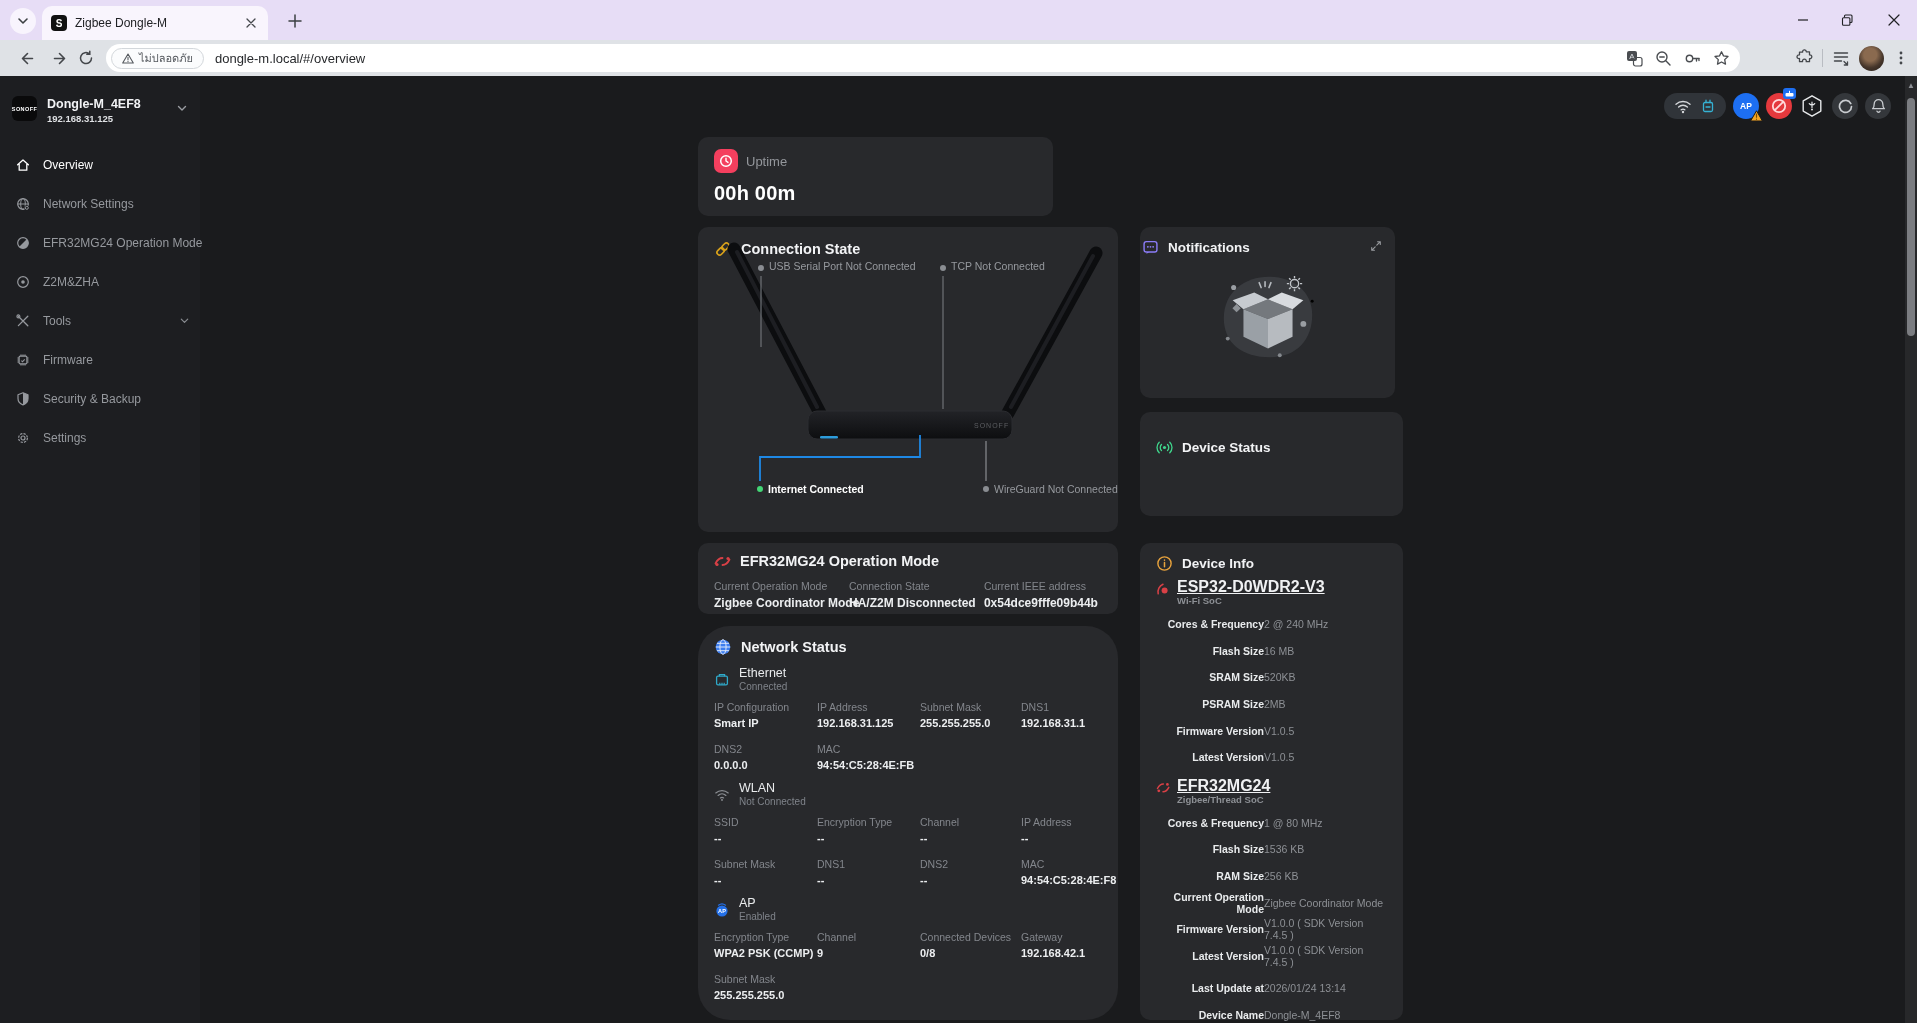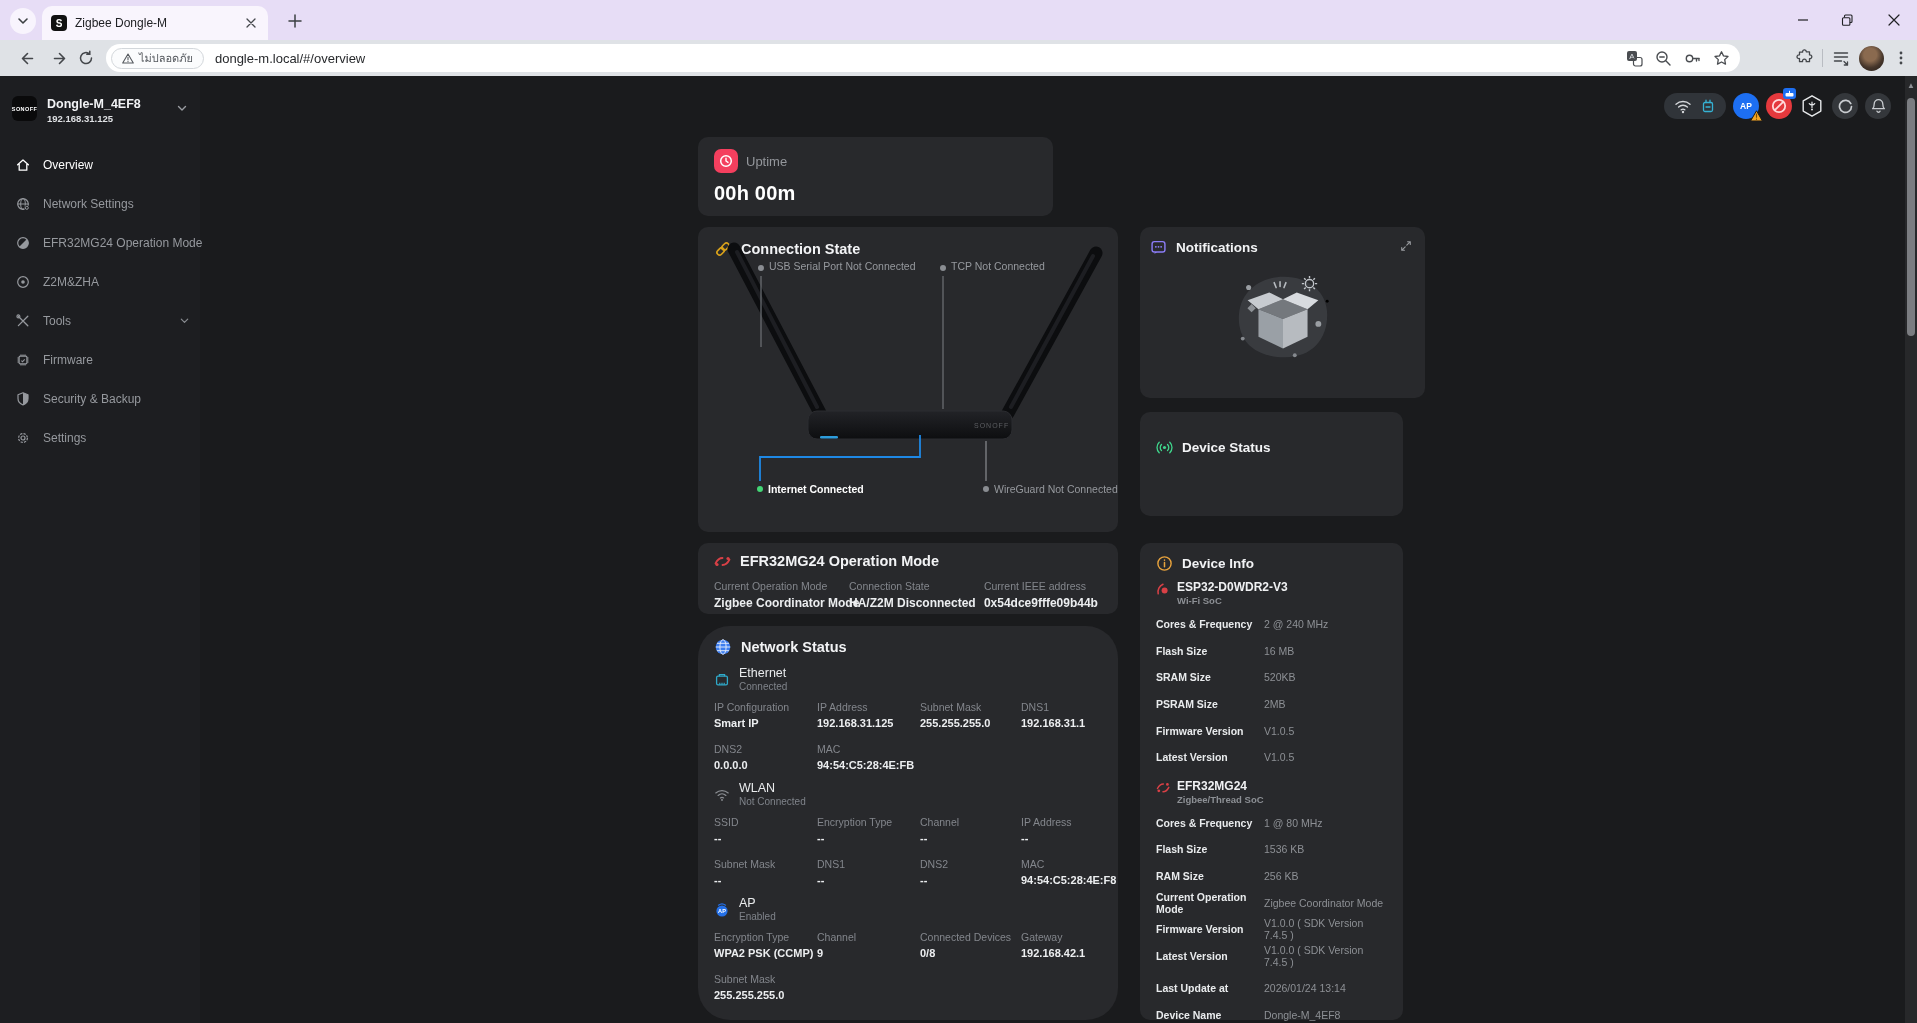--- a/index.html
+++ b/index.html
@@ -50,21 +50,21 @@
 
   .scrollbar { position:absolute; right:0; top:0; width:12px; height:947px; background:#27282a; }
   .sb-arrow { position:absolute; left:0; top:2px; width:12px; height:14px; color:#8d9095; display:flex; align-items:center; justify-content:center; font-size:8px; }
   .sb-thumb { position:absolute; left:2px; top:22px; width:8px; height:238px; border-radius:4px; background:#7b7d81; }
 
   
   .card { position:absolute; background:#28292c; border-radius:10px; }
   .c-uptime  { left:698px; top:61px;  width:355px; height:79px;  padding:12px 16px; }
   .c-version { left:1067px; top:61px; width:335px; height:79px;  padding:12px 16px; }
   .c-conn    { left:698px; top:151px; width:420px; height:305px; }
-  .c-notif   { left:1140px; top:151px; width:285px; height:171px; padding:12px 10px; }
+  .c-notif   { left:1140px; top:151px; width:255px; height:171px; padding:12px 2px; }
   .c-dstat   { left:1140px; top:336px; width:263px; height:104px; padding:27px 16px; }
   .c-opmode  { left:698px; top:467px; width:420px; height:71px;  padding:10px 16px; }
   .c-net     { left:698px; top:550px; width:420px; height:394px; padding:12px 16px;border-radius:32px; }
   .c-dinfo   { left:1140px; top:467px; width:263px; height:477px; padding:8px 16px; }
 
   .m-head { display:flex; align-items:center; gap:8px; }
   .sq-ico { width:24px; height:24px; border-radius:7px; display:flex; align-items:center; justify-content:center; flex:none; }
   .m-label { font-size:13px; color:#94979c; }
   .m-value { margin-top:9px; font-size:20px; font-weight:bold; color:#fff; letter-spacing:.2px; }
   .expand { position:absolute; right:12px; top:12px; color:#9a9da1; }
@@ -80,24 +80,24 @@
   .dot.green { background:#43d675; }
 
   
   .kvrow { display:flex; align-items:center; }
   .kv-l { font-size:10.5px; font-weight:bold; color:#e9ebed; flex:none; }
   .kv-v { font-size:10.5px; color:#8d9095; }
   .c-dstat .kvrow { height:29px; }
   .c-dstat .kv-l { width:114px; font-size:11px; }
   .c-dstat .kv-v { font-size:11px; }
   .c-dinfo .kvrow { height:26.6px; }
-  .c-dinfo .kv-l { width:108px; }
+  .c-dinfo .kv-l { width:108px;text-align:right; }
 
   .chip-row { display:flex; align-items:flex-start; gap:7px; margin-top:9px; height:30px; }
-  .chip-name { font-size:12px; font-weight:bold; color:#f0f1f3; line-height:12px; }
+  .chip-name { font-size:16px; font-weight:bold; color:#f0f1f3; line-height:12px;text-decoration:underline; }
   .chip-type { font-size:9.5px; font-weight:bold; color:#8d9095; margin-top:2px; }
 
   
   .op-grid { display:flex; margin-top:11px; }
   .op-f1 { width:135px; } .op-f2 { width:137px; } .op-f3 { width:120px; }
   .g-lbl { font-size:10.5px; color:#83868c; }
   .g-val { font-size:12px; font-weight:bold; color:#eceef0; margin-top:4px; white-space:nowrap; }
 
   .net-sec-head { display:flex; align-items:center; gap:9px; margin-top:11px; }
   .net-sec-name { font-size:12.5px; color:#e9ebed; line-height:13px; }

